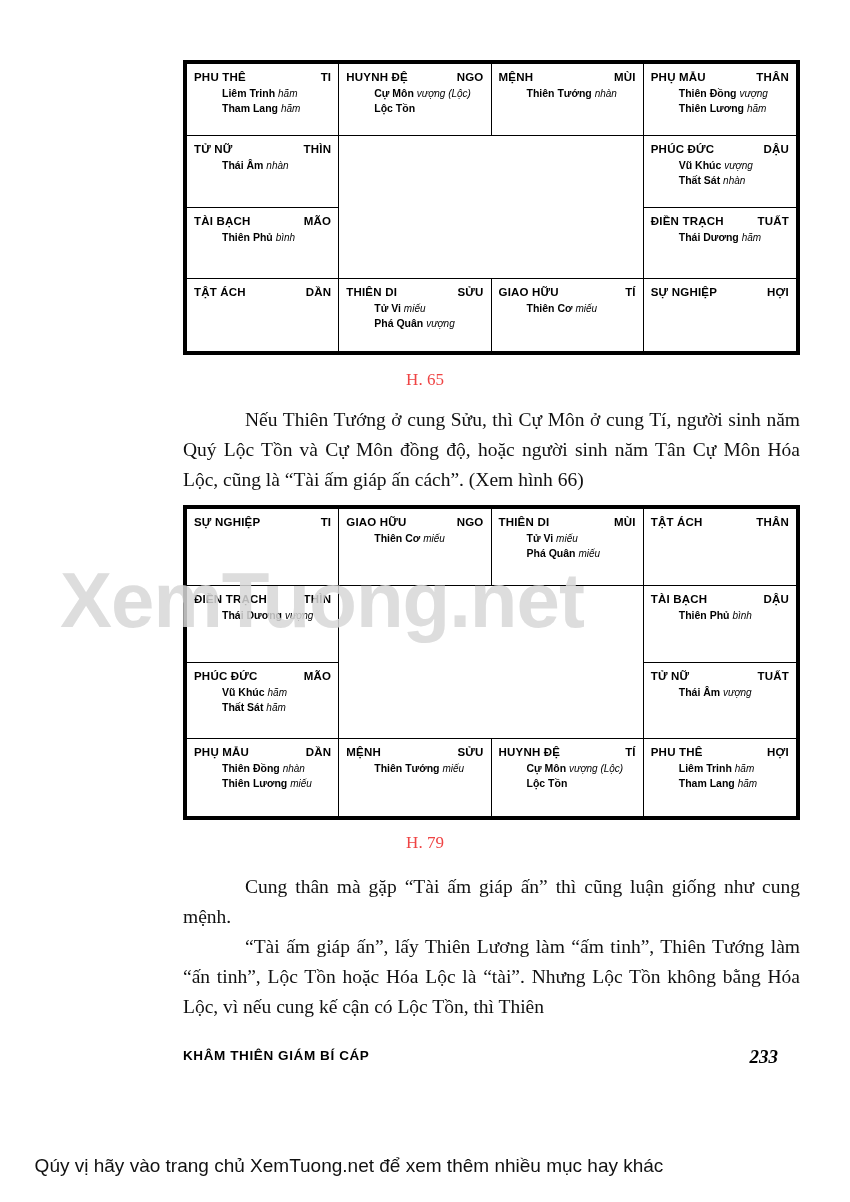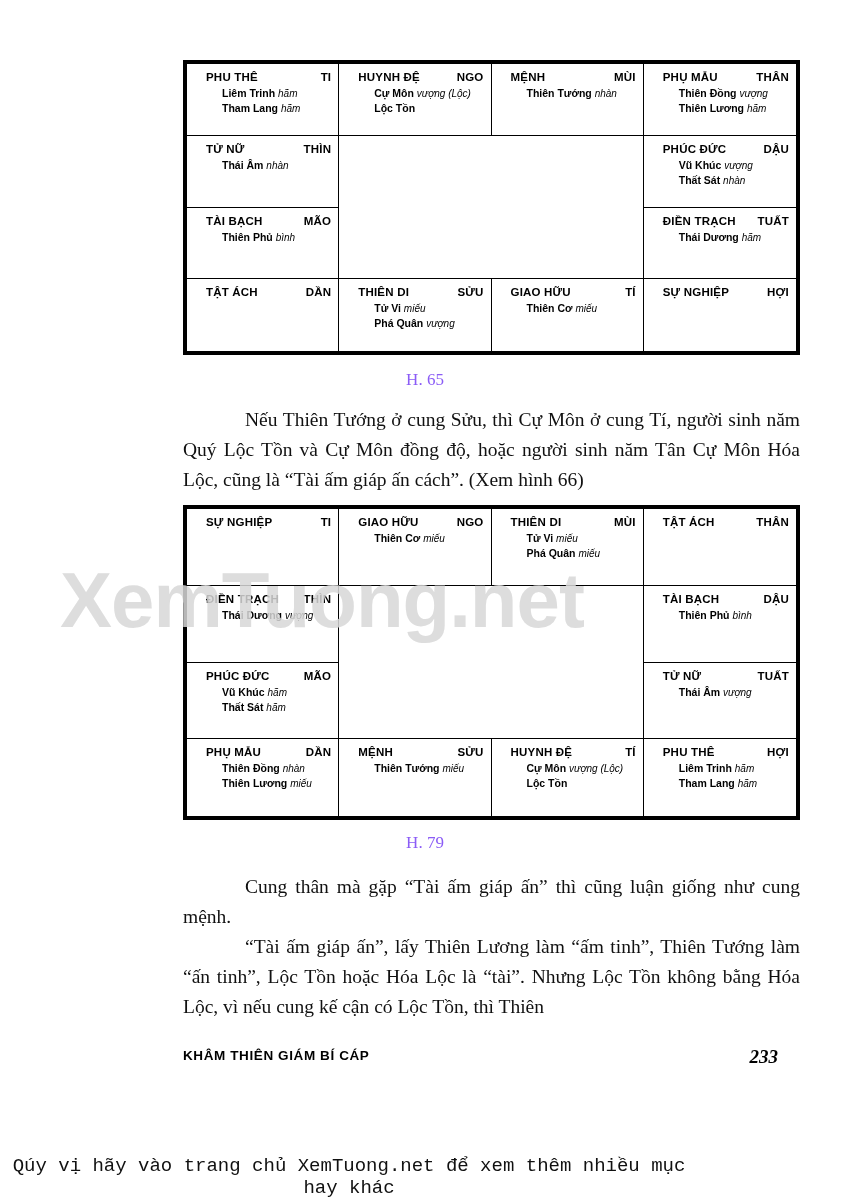--- a/index.html
+++ b/index.html
@@ -69,21 +69,21 @@
     display: flex;
     justify-content: space-between;
     align-items: baseline;
     font-family: "Liberation Sans", sans-serif;
     font-weight: bold;
     font-size: 11.5px;
     letter-spacing: 0.2px;
     color: #000;
     margin-bottom: 3px;
   }
-  .cell .hdr .palace { white-space: nowrap; margin-left: 12px; }
+  .cell .hdr .palace { white-space: nowrap; }
   .cell .hdr .branch { white-space: nowrap; text-align: center; }
 
   .cell .star {
     font-family: "Liberation Sans", sans-serif;
     font-size: 10.5px;
     font-weight: bold;
     line-height: 14px;
     color: #000;
     white-space: nowrap;
     padding-left: 28px;
@@ -93,21 +93,21 @@
     font-style: italic;
     font-size: 10px;
   }
 
   .fig-label {
     position: absolute;
     width: 100%;
     text-align: center;
     font-family: "Liberation Serif", serif;
     font-size: 17px;
-    color: #8b5cf6;
+    color: #ef4444;
   }
 
   
   .para {
     position: absolute;
     font-family: Liberation Serif, serif;
     font-size: 19.5px;
     line-height: 30px;
     color: #111;
     text-align: justify;
@@ -133,21 +133,21 @@
     font-style: italic;
     font-size: 19px;
     color: #000;
   }
   .bottom-banner {
     position: absolute;
     left: 0;
     top: 1155px;
     width: 698px;
     text-align: center;
-    font-family: Liberation Mono, monospace;
+    font-family: Liberation Sans, sans-serif;
     font-size: 19px;
     color: #111;
   }
   .bottom-banner .site { color: #111; }
 </style>
 </head>
 <body>
 
 <div class="page">
 

